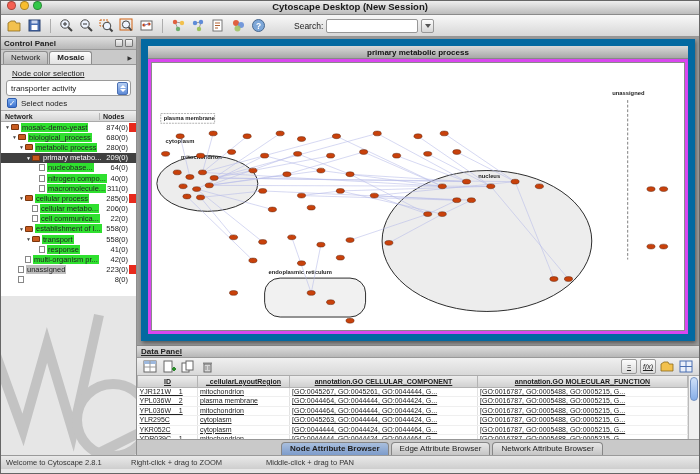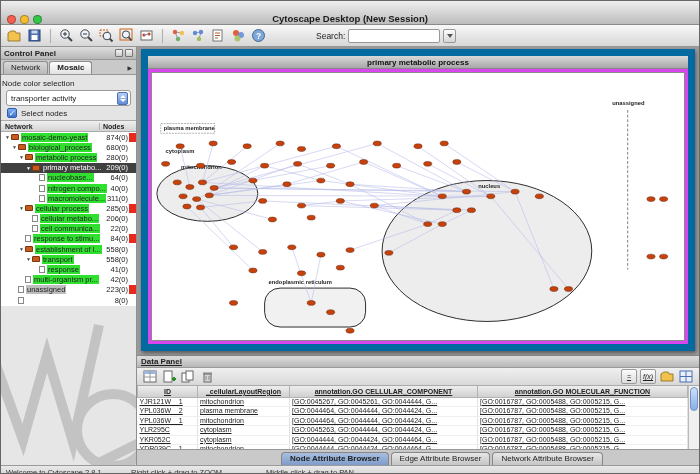--- a/index.html
+++ b/index.html
@@ -2,50 +2,50 @@
 <html><head>
 <meta charset="utf-8">
 <style>
   * { margin:0; padding:0; box-sizing:border-box; }
   html,body { background:#555; }
   body { font-family:"Liberation Sans", sans-serif; }
   .window { position:relative; width:700px; height:474px; background:#e8e8e8;
             border:1px solid #666; overflow:hidden; font-size:9px; color:#222; }
 
   
-  .titlebar { height:24px; background:linear-gradient(#efefef,#bcbcbc);
-              border-bottom:1px solid #8a8a8a; display:flex; align-items:flex-end; position:relative; }
+  .titlebar { height:14px; background:linear-gradient(#efefef,#bcbcbc);
+              border-bottom:1px solid #8a8a8a; display:flex; align-items:flex-start; position:relative; }
   .traffic { display:flex; gap:4px; margin-left:6px; z-index:2; }
   .tl { width:9px; height:9px; border-radius:50%; border:1px solid rgba(0,0,0,.3); display:inline-block; }
   .tl.red{ background:#f55f51;} .tl.yellow{ background:#f8bd2e;} .tl.green{ background:#33c748;}
   .title { position:absolute; left:0; right:0; text-align:center; font-weight:bold; font-size:9.5px; color:#1a1a1a; }
 
   
   .toolbar { height:22px; background:linear-gradient(#f8f8f8,#d7d7d7);
              border-bottom:1px solid #979797; display:flex; align-items:center; padding:0 4px; gap:1px; }
   .tbtn { width:19px; height:19px; display:flex; align-items:center; justify-content:center; border-radius:3px; }
   .tsep { width:1px; height:14px; background:#adadad; margin:0 5px; }
-  .search-wrap { display:flex; align-items:center; gap:3px; margin-left:47px; font-size:8.5px; }
+  .search-wrap { display:flex; align-items:center; gap:3px; margin-left:25px; font-size:8.5px; }
   .search-input { width:92px; height:14px; border:1px solid #979797; background:#fff; border-radius:2px; font-size:8px; padding:0 3px; }
   .search-dd { width:13px; height:14px; background:linear-gradient(#fdfdfd,#d6d6d6); border:1px solid #979797; border-radius:2px; display:flex; align-items:center; justify-content:center; }
   .dd-arrow { width:0; height:0; border-left:3px solid transparent; border-right:3px solid transparent; border-top:4px solid #555; }
 
   
   .main { display:flex; height:418px; }
   .control-panel { width:136px; background:#e4e4e4; border-right:1px solid #8f8f8f; display:flex; flex-direction:column; }
   .cp-header { height:13px; background:linear-gradient(#dedede,#b7b7b7); border-bottom:1px solid #999;
                display:flex; align-items:center; padding:0 3px; font-size:8px; font-weight:bold; gap:2px; }
   .cp-header .sp { flex:1; }
   .cp-btn { width:8px; height:8px; border:1px solid #777; background:linear-gradient(#f4f4f4,#cacaca); border-radius:1px; }
   .cp-tabs { height:15px; display:flex; align-items:flex-end; background:#c9c9c9; border-bottom:1px solid #979797; padding-left:2px; }
   .cp-tab { font-size:8px; padding:1px 7px 2px; border:1px solid #8d8d8d; border-bottom:none;
             border-radius:3px 3px 0 0; background:linear-gradient(#d8d8d8,#b9b9b9); margin-right:1px; }
   .cp-tab.active { background:linear-gradient(#fdfdfd,#e2e2e2); font-weight:bold; }
   .tab-overflow { margin-left:auto; font-size:6px; color:#333; padding:0 4px 3px; }
-  .cp-section-label { font-size:8px; padding:4px 1px 2px; }
+  .cp-section-label { font-size:8px; padding:4px 11px 2px;text-decoration:underline; }
   .cp-combo { margin:0 5px; height:16px; border:1px solid #9a9a9a; background:#fff; display:flex; align-items:center;
               font-size:8px; padding:0 2px 0 4px; border-radius:3px; }
   .combo-btn { margin-left:auto; width:11px; height:13px; background:linear-gradient(#b4cdf2,#5f8bd8);
                border:1px solid #4a6fb2; border-radius:2px; display:flex; flex-direction:column; align-items:center; justify-content:center; gap:1px; }
   .combo-btn i { display:block; width:0; height:0; border-left:3px solid transparent; border-right:3px solid transparent; }
   .combo-btn i.up { border-bottom:3px solid #fff; }
   .combo-btn i.dn { border-top:3px solid #fff; }
   .cp-check { display:flex; align-items:center; gap:4px; padding:3px 6px; font-size:8px; height:14px; }
   .checkbox { width:10px; height:10px; border-radius:2px; background:linear-gradient(#7fb0f0,#3f74d0);
               border:1px solid #2c5cb0; color:#fff; font-size:8px; line-height:9px; text-align:center; }
@@ -323,28 +323,20 @@
             <span class="tcount">206(0)</span>
             <span class="tmark"></span>
           </div>
           <div class="tree-row">
             <span class="ind" style="width: 24px;"></span>
             <span class="twisty"></span>
             <span class="file-ic"></span>
             <span class="tlabel" style="background: rgb(47, 224, 47);">cell communica...</span>
             <span class="tcount">22(0)</span>
             <span class="tmark"></span>
-          </div>
-          <div class="tree-row">
-            <span class="ind" style="width: 17px;"></span>
-            <span class="twisty"></span>
-            <span class="file-ic"></span>
-            <span class="tlabel" style="background: rgb(47, 224, 47);">response to stimu...</span>
-            <span class="tcount">84(0)</span>
-            <span class="tmark" style="background: rgb(232, 41, 28);"></span>
           </div>
           <div class="tree-row">
             <span class="ind" style="width: 17px;"></span>
             <span class="twisty">▼</span>
             <span class="folder-ic"></span>
             <span class="tlabel" style="background: rgb(47, 224, 47);">establishment of l...</span>
             <span class="tcount">558(0)</span>
             <span class="tmark"></span>
           </div>
           <div class="tree-row">

